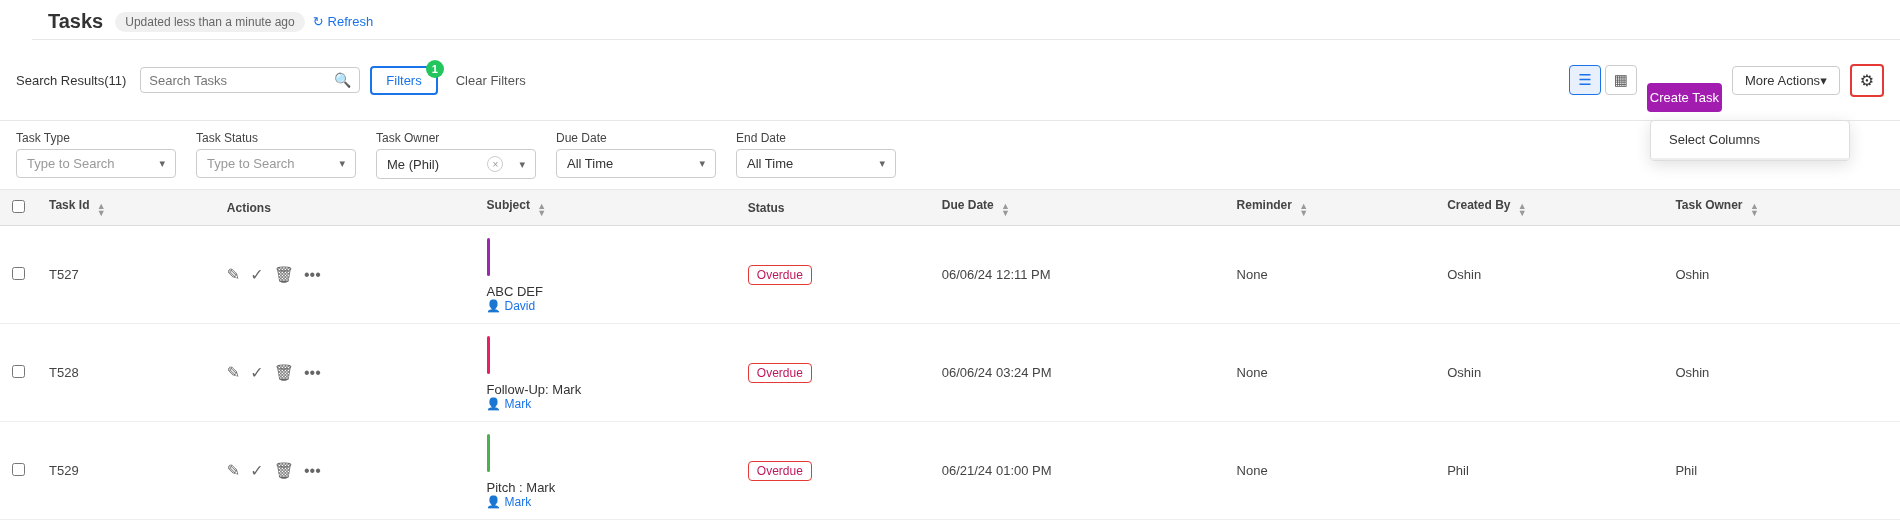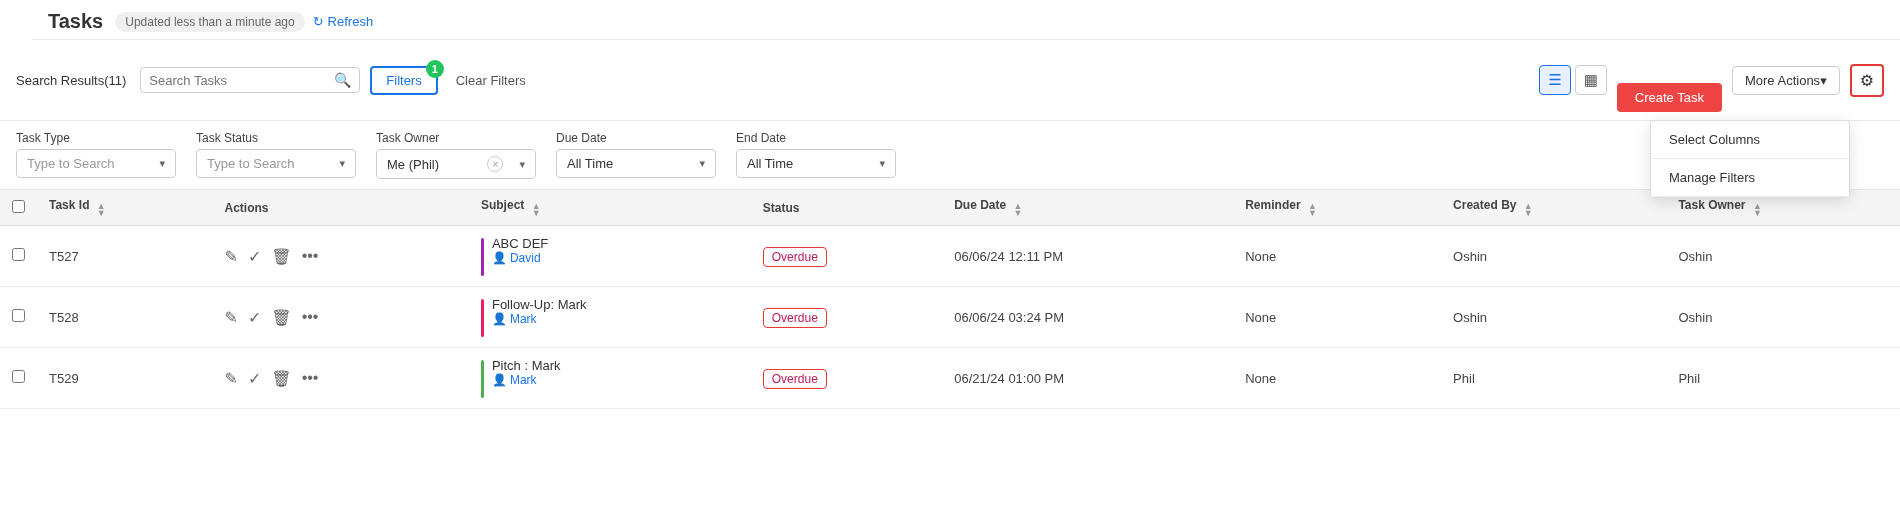--- a/index.html
+++ b/index.html
@@ -55,22 +55,22 @@
 
     .toolbar-spacer { flex: 1; }
 
     .icon-btn {
       border: 1px solid #ccc; background: #fff; border-radius: 4px;
       padding: 5px 8px; cursor: pointer; font-size: 15px; color: #555;
     }
     .icon-btn.active { background: #e8f0fe; border-color: #1a73e8; color: #1a73e8; }
 
     .create-task-btn {
-      background: #ef4444; color: #fff; border: none; border-radius: 4px;
-      padding: 7px 18px; cursor: pointer; font-size: 13px; font-weight: 500; margin-top: 35px;
+      background: #a21caf; color: #fff; border: none; border-radius: 4px;
+      padding: 7px 3px; cursor: pointer; font-size: 13px; font-weight: 500; margin-top: 35px;
     }
     .more-actions-btn {
       border: 1px solid #ccc; background: #fff; border-radius: 4px;
       padding: 6px 12px; cursor: pointer; font-size: 13px; color: #333;
       display: flex; align-items: center; 
     }
     .settings-btn {
       border: 2px solid #e53935; background: #fff; border-radius: 4px;
       padding: 5px 8px; cursor: pointer; font-size: 16px; color: #333;
     }
@@ -109,21 +109,21 @@
     }
     thead th .sort-icons { display: inline-flex; flex-direction: column; margin-left: 4px; line-height: 0.8; font-size: 9px; color: #999; }
     tbody tr { border-bottom: 1px solid #eee; }
     tbody td { padding: 10px 12px; font-size: 13px; vertical-align: middle; }
 
     .checkbox-cell { width: 32px; }
     .task-id { color: #444; font-weight: 500; }
     .action-icons { display: flex; align-items: center; gap: 10px; color: #666; font-size: 16px; }
     .action-icon { cursor: pointer; }
 
-    .subject-cell { display: flex; align-items: flex-start; gap: 8px; }
+    .subject-cell { display: flex; align-items: flex-start; gap: 8px; flex-direction: column; }
     .color-bar { width: 3px; height: 38px; border-radius: 2px; flex-shrink: 0; margin-top: 2px; }
     .subject-text { font-weight: 500; font-size: 13px; color: #333; }
     .subject-contact { font-size: 12px; color: #1a73e8; display: flex; align-items: center; gap: 3px; }
 
     .status-badge {
       border: 1px solid #e53935; color: #be185d; border-radius: 4px;
       padding: 2px 8px; font-size: 12px; font-weight: 500; white-space: nowrap;
     }
 
     .due-date { white-space: nowrap; color: #444; }
@@ -390,17 +390,14 @@
   </tr>
       </tbody>
   </table>
 </div>
 
 <div class="dropdown-menu">
   <div class="dropdown-item">
     <span>Select Columns</span>
   </div>
   <div class="dropdown-divider"></div>
-  <div class="dropdown-item">
-    <span>Manage Filters</span>
-  </div>
   <div class="dropdown-divider"></div>
 </div>
 
 </body></html>

